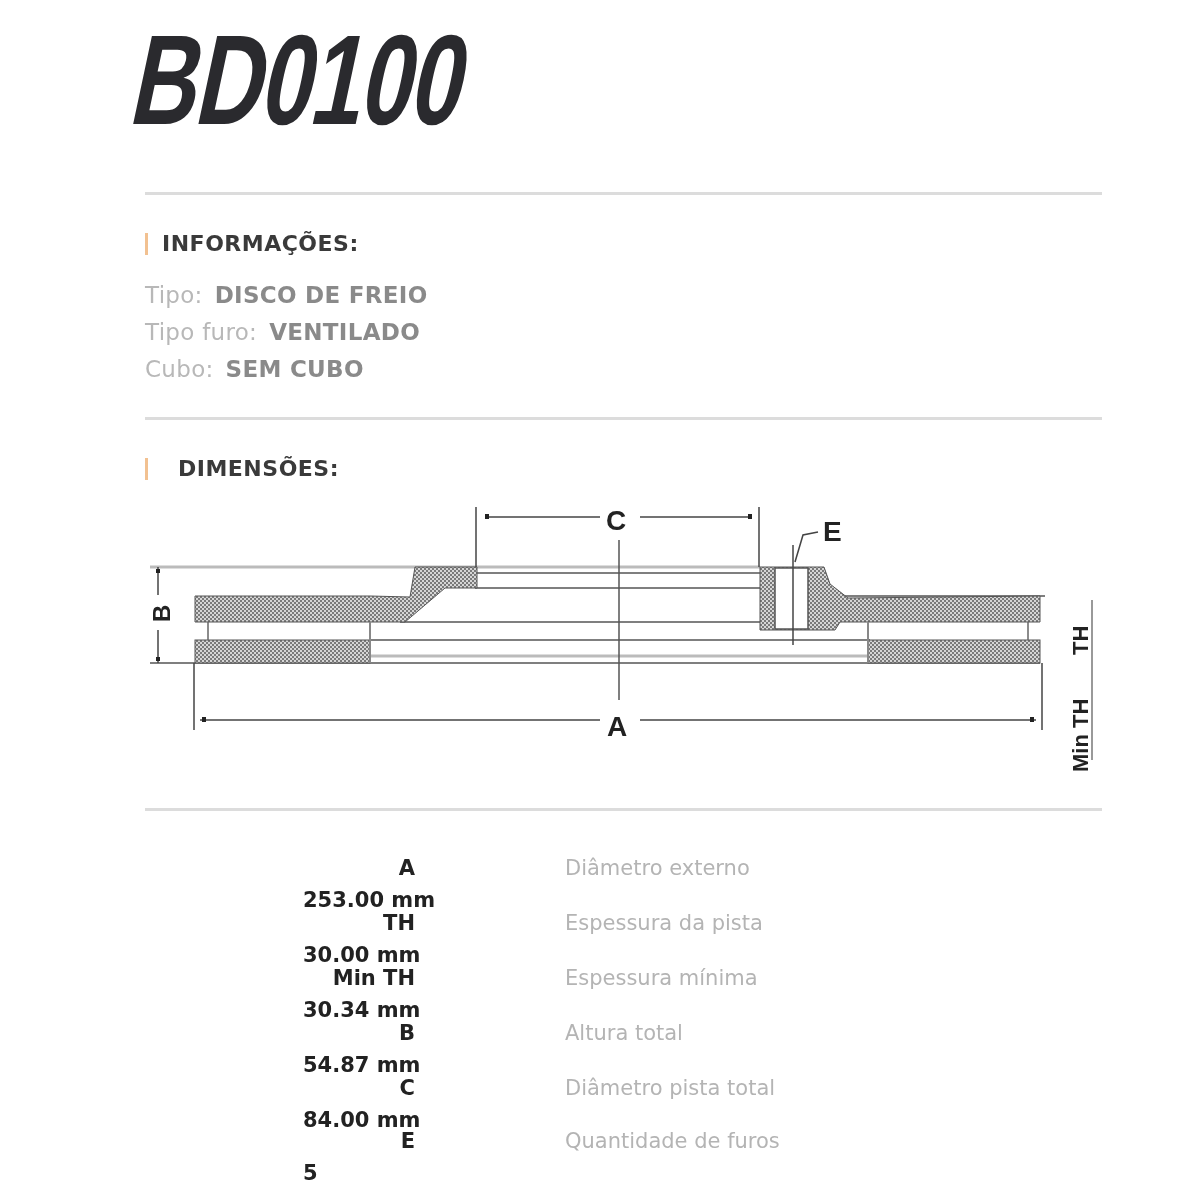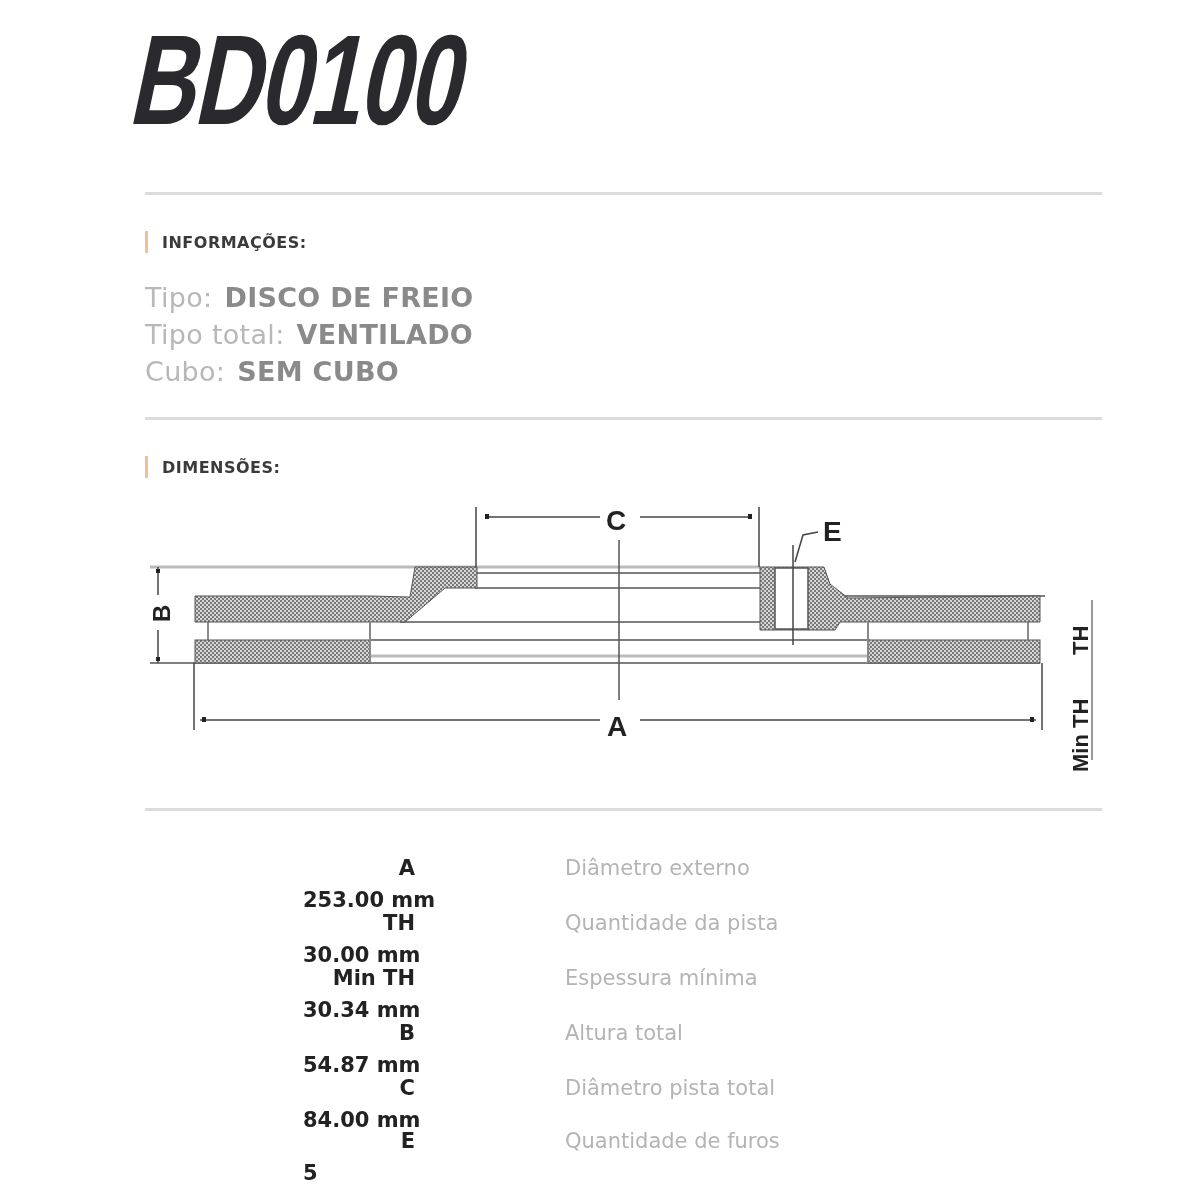--- a/index.html
+++ b/index.html
@@ -3,23 +3,23 @@
 <meta charset="utf-8">
 <style>
   html, body { margin:0; padding:0; background:#ffffff; }
   body { width:1200px; height:1200px; position:relative; overflow:hidden;
          font-family:"DejaVu Sans", sans-serif; }
   .title { position:absolute; left:150px; top:16px; font-family:"Liberation Sans", sans-serif;
            font-weight:bold; font-size:128px; color:#2a2a2e; letter-spacing:-2px;
            transform:skewX(-12deg) scaleX(0.72); transform-origin:left top; line-height:1; }
   .divider { position:absolute; left:145px; width:957px; height:3px; background:#dcdcdc; }
   .section-head { position:absolute; left:145px; display:flex; align-items:center;
-                  font-size:16px; font-weight:bold; color:#3a3a3a; letter-spacing:0.5px; }
+                  font-size:22px; font-weight:bold; color:#3a3a3a; letter-spacing:0.5px; }
   .section-head .bar { width:3px; height:22px; background:#f2c191; margin-right:14px; }
-  .info-row { position:absolute; left:145px; font-size:27px; letter-spacing:0.3px; }
+  .info-row { position:absolute; left:145px; font-size:23px; letter-spacing:0.3px; }
   .info-row .lbl { color:#b8b8b8; margin-right:12px; }
   .info-row .val { color:#8a8a8a; font-weight:bold; }
   .spec-row { position:absolute; left:150px; width:700px; height:40px; font-size:21px; }
   .spec-row .k { position:absolute; right:435px; color:#222; font-weight:bold; text-align:right; white-space:nowrap; }
   .spec-row .v { position:absolute; left:153px; color:#222; font-weight:bold; white-space:nowrap;margin-top:32px; }
   .spec-row .d { position:absolute; left:415px; color:#b4b4b4; white-space:nowrap; }
   .diagram { position:absolute; left:0; top:0; }
 </style>
 </head>
 <body>
@@ -30,29 +30,29 @@
 
 <div class="section-head" style="top:231px;">
   <span class="bar"></span>
   <span>INFORMAÇÕES:</span>
 </div>
 
 <div class="info-row" style="top:282px;">
   <span class="lbl">Tipo:</span><span class="val">DISCO DE FREIO</span>
 </div>
 <div class="info-row" style="top:319px;">
-  <span class="lbl">Tipo total:</span><span class="val">VENTILADO</span>
+  <span class="lbl">Tipo furo:</span><span class="val">VENTILADO</span>
 </div>
 <div class="info-row" style="top:356px;text-align:right;">
   <span class="lbl">Cubo:</span><span class="val">SEM CUBO</span>
 </div>
 
 <div class="divider" style="top:417px;"></div>
 
-<div class="section-head" style="top:456px;">
+<div class="section-head" style="top:456px;gap:16px;">
   <span class="bar"></span>
   <span>DIMENSÕES:</span>
 </div>
 
 <svg class="diagram" width="1200" height="800" viewBox="0 0 1200 800">
   <defs>
     <pattern id="hatch" width="4" height="4" patternUnits="userSpaceOnUse">
       <rect width="4" height="4" fill="#d6d6d6"></rect>
       <rect width="2" height="2" fill="#7a7a7a"></rect>
       <rect x="2" y="2" width="2" height="2" fill="#7a7a7a"></rect>
@@ -125,21 +125,21 @@
 <div class="divider" style="top:808px;"></div>
 
 <div class="spec-row" style="top:856px;">
   <span class="k">A</span>
   <span class="v">253.00 mm</span>
   <span class="d">Diâmetro externo</span>
 </div>
 <div class="spec-row" style="top:911px;">
   <span class="k">TH</span>
   <span class="v">30.00 mm</span>
-  <span class="d">Quantidade da pista</span>
+  <span class="d">Espessura da pista</span>
 </div>
 <div class="spec-row" style="top:966px;">
   <span class="k">Min TH</span>
   <span class="v">30.34 mm</span>
   <span class="d">Espessura mínima</span>
 </div>
 <div class="spec-row" style="top:1021px;">
   <span class="k">B</span>
   <span class="v">54.87 mm</span>
   <span class="d">Altura total</span>

